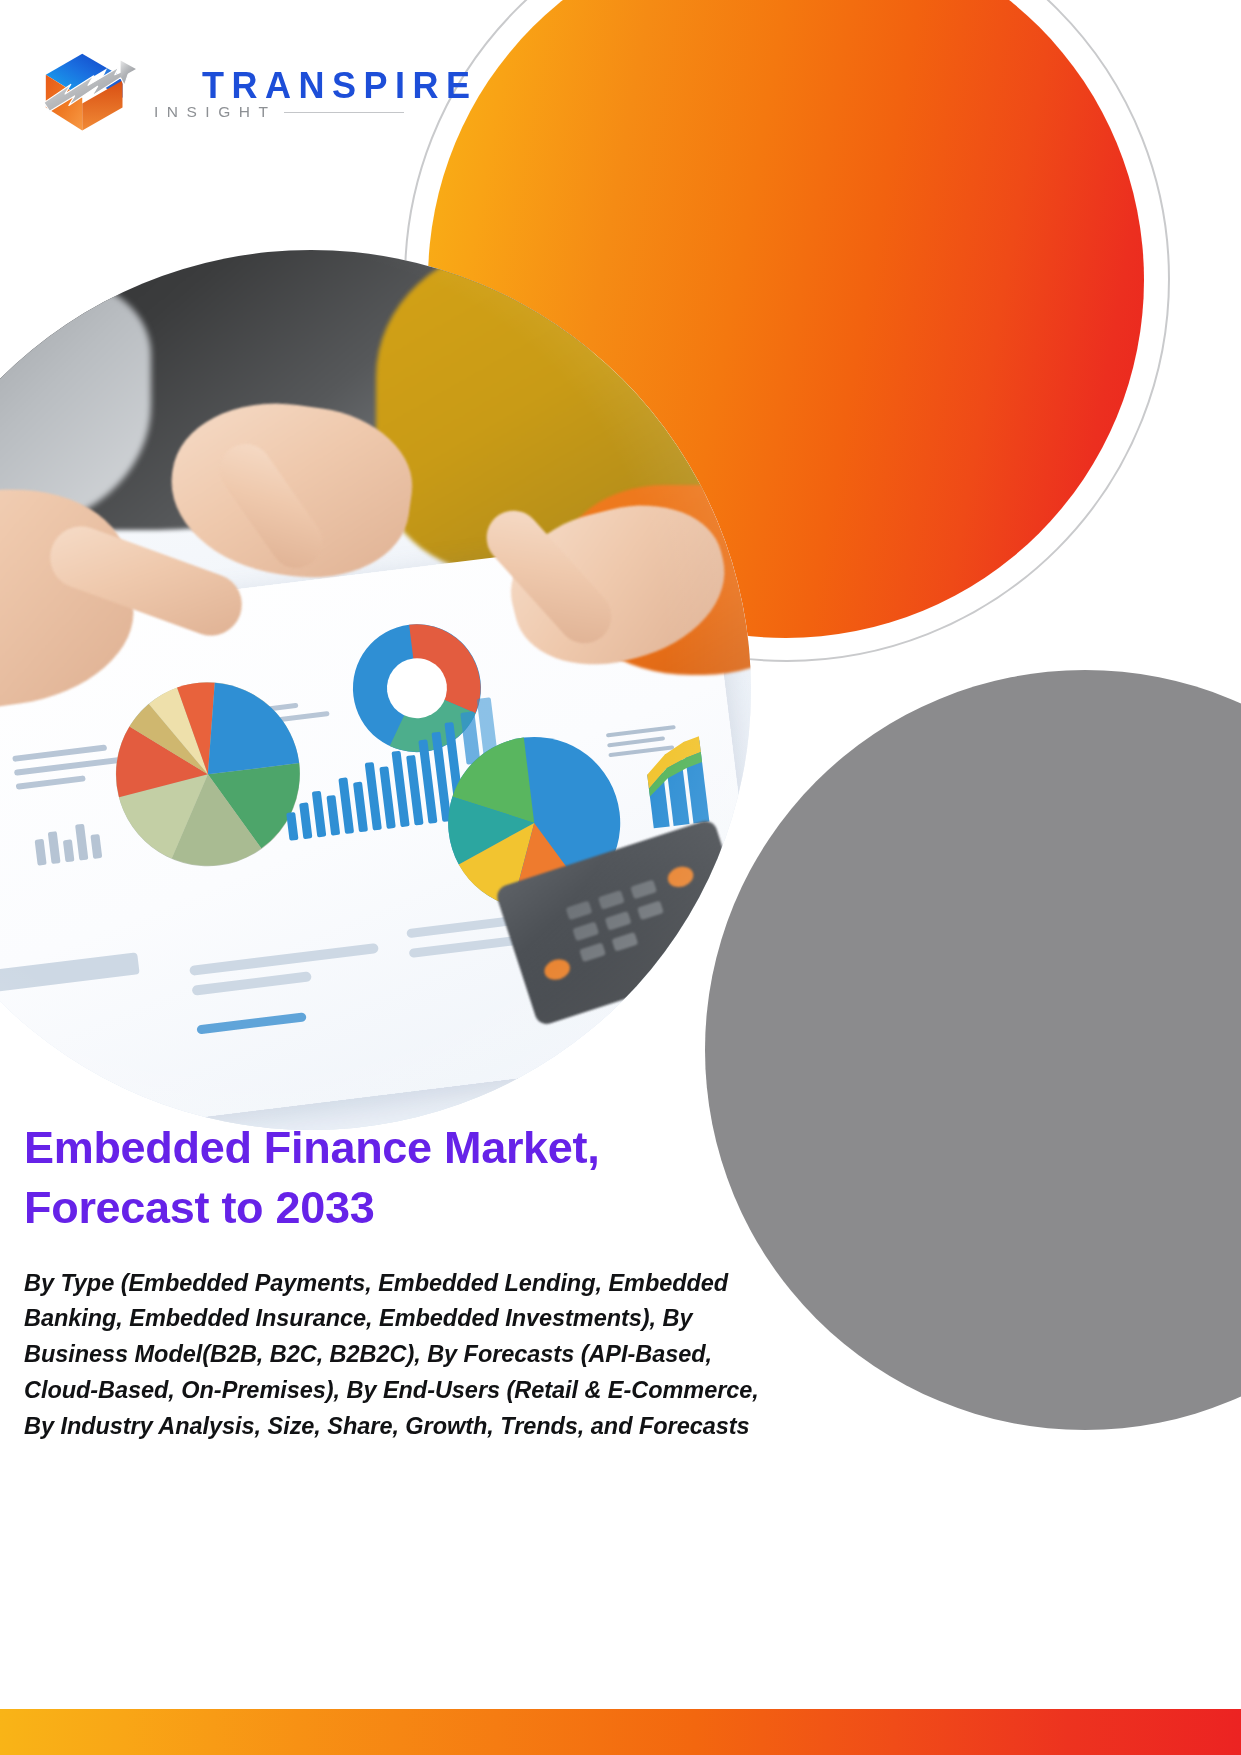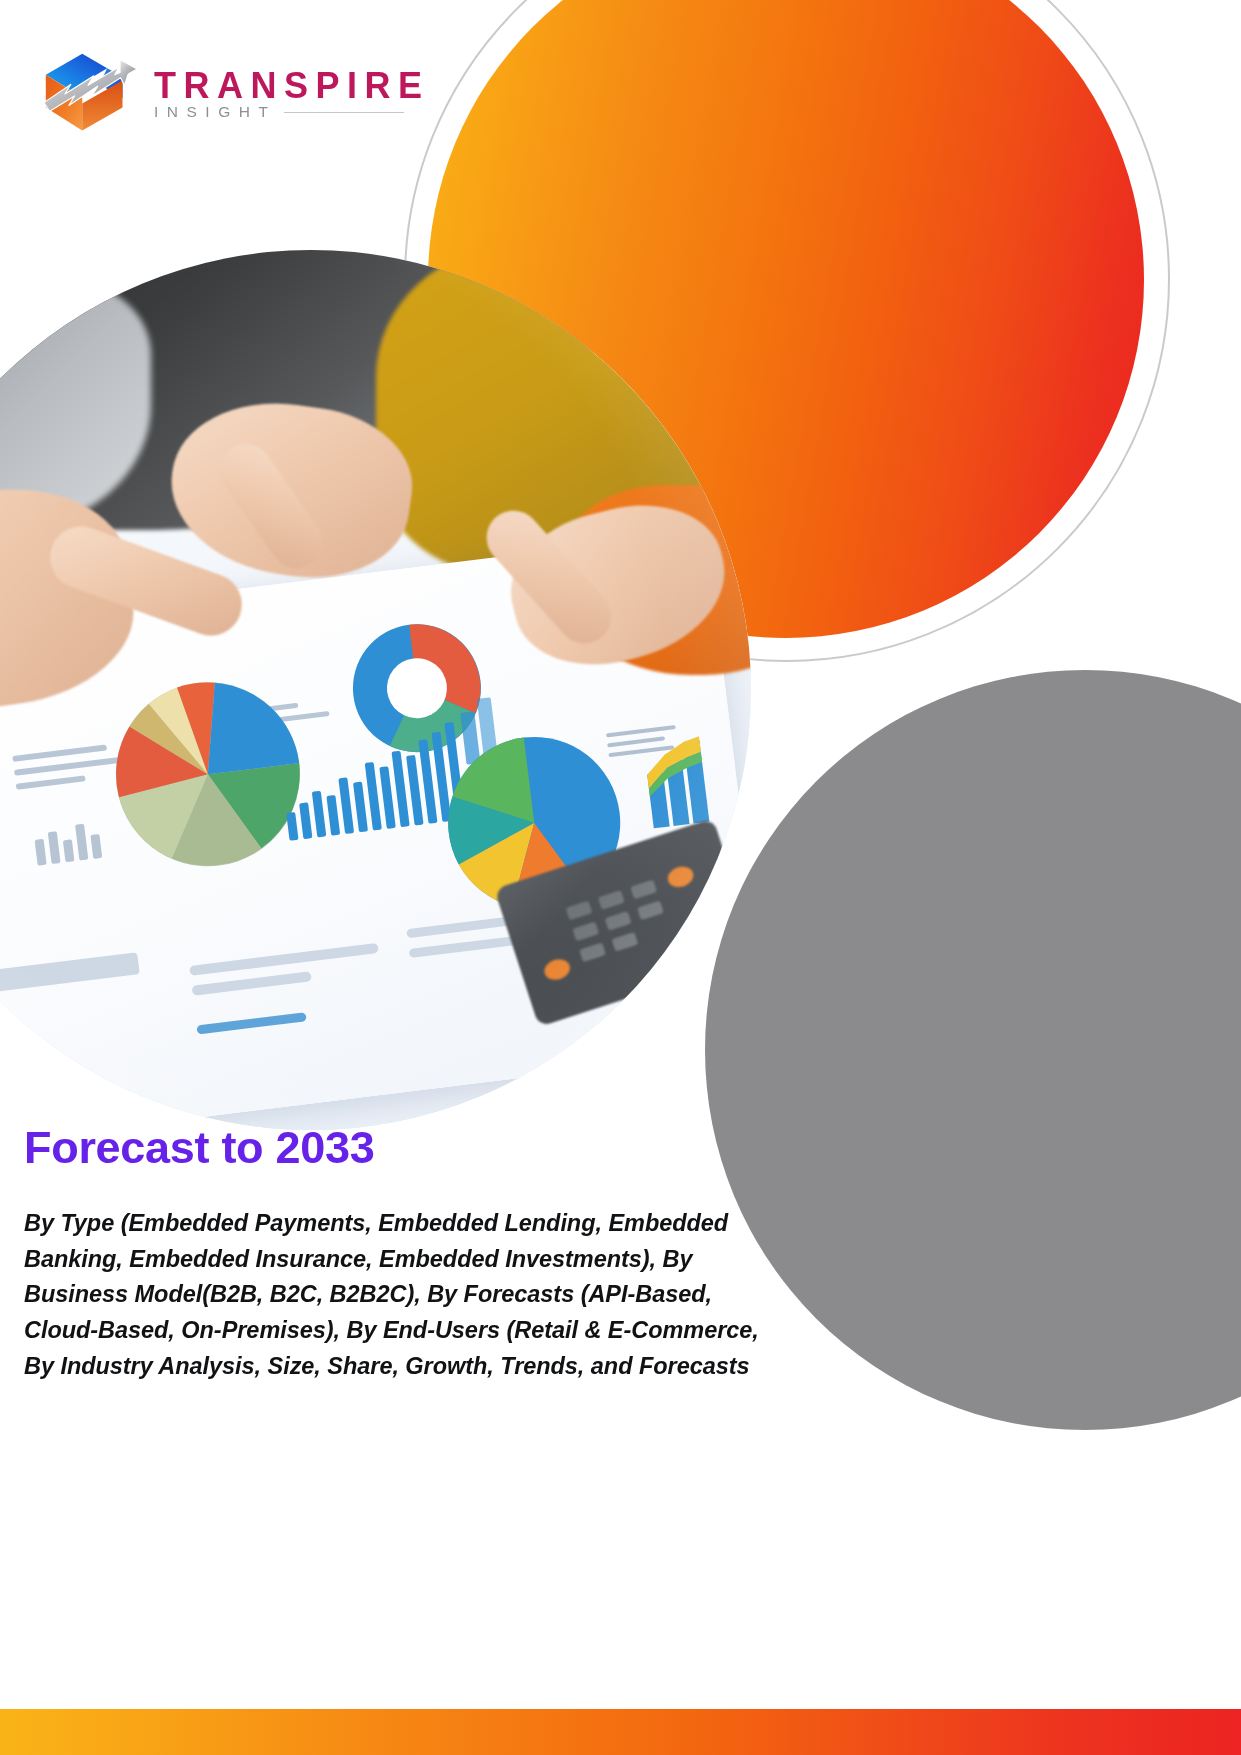--- a/index.html
+++ b/index.html
@@ -177,21 +177,21 @@
   
   .logo {
     position:absolute; left:40px; top:48px;
     display:flex; align-items:center; gap:18px;
     z-index:10;
   }
   .logo-mark { width:96px; height:92px; flex:0 0 auto; }
   .logo-words { display:flex; flex-direction:column; }
   .wordmark {
     font-size:36px; font-weight:700; letter-spacing:7.5px;
-    color:#be185d; line-height:1; white-space:nowrap;
+    color:#1d4ed8; line-height:1; white-space:nowrap;margin-left:48px;
   }
   .subwordmark-row { display:flex; align-items:center; gap:8px; }
   .subwordmark {
     font-size:15.5px; font-weight:400; letter-spacing:8.5px;
     color:#8d9094; line-height:1; white-space:nowrap;
   }
   .subwordmark-rule { height:1px; width:120px; background:#c4c6c9; }
 
   
   .textblock {
@@ -405,20 +405,21 @@
       <div class="wordmark">TRANSPIRE</div>
       <div class="subwordmark-row">
         <div class="subwordmark">INSIGHT</div>
         <div class="subwordmark-rule"></div>
       </div>
     </div>
   </div>
 
   <div class="textblock">
     <h1 class="report-title" style="color: rgb(102, 34, 232);">
+      <span class="tline">Embedded Finance Market,</span>
       <span class="tline">Forecast to 2033</span>
     </h1>
     <p class="report-subtitle">
       <span class="sline">By Type (Embedded Payments, Embedded Lending, Embedded</span>
       <span class="sline">Banking, Embedded Insurance, Embedded Investments), By</span>
       <span class="sline">Business Model(B2B, B2C, B2B2C), By Forecasts (API-Based,</span>
       <span class="sline">Cloud-Based, On-Premises), By End-Users (Retail &amp; E-Commerce,</span>
       <span class="sline">By Industry Analysis, Size, Share, Growth, Trends, and Forecasts</span>
     </p>
   </div>

